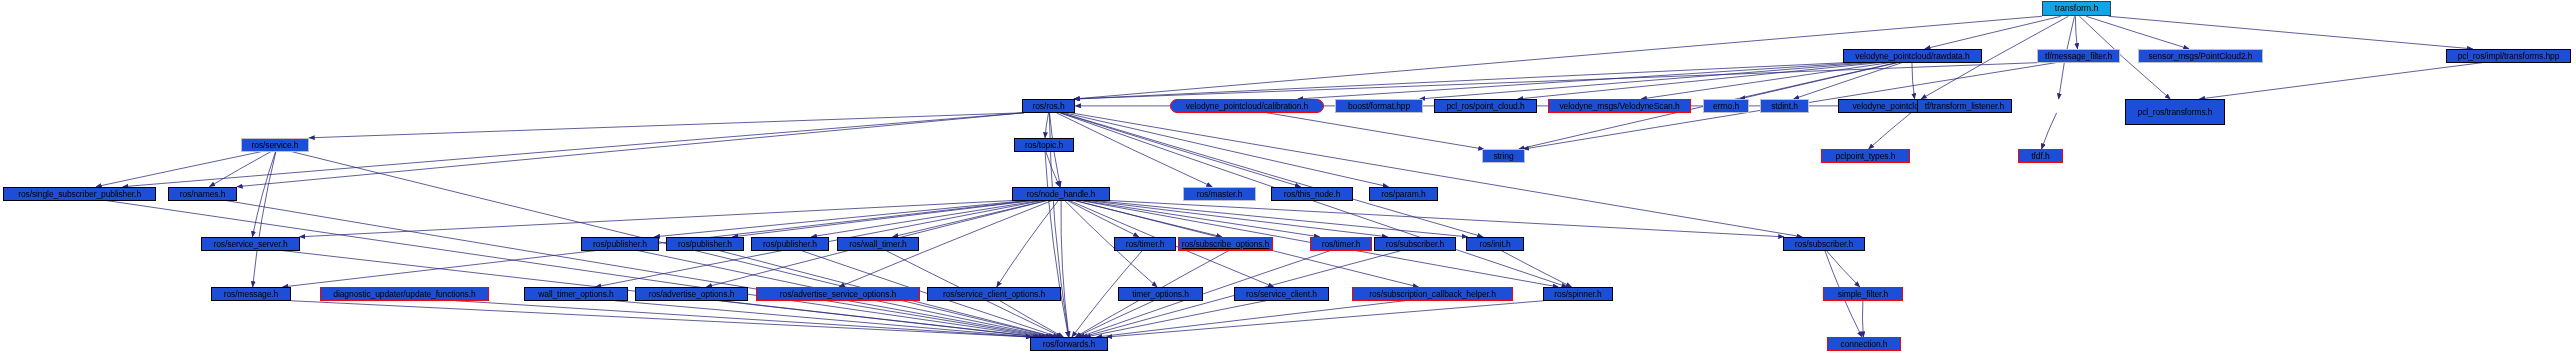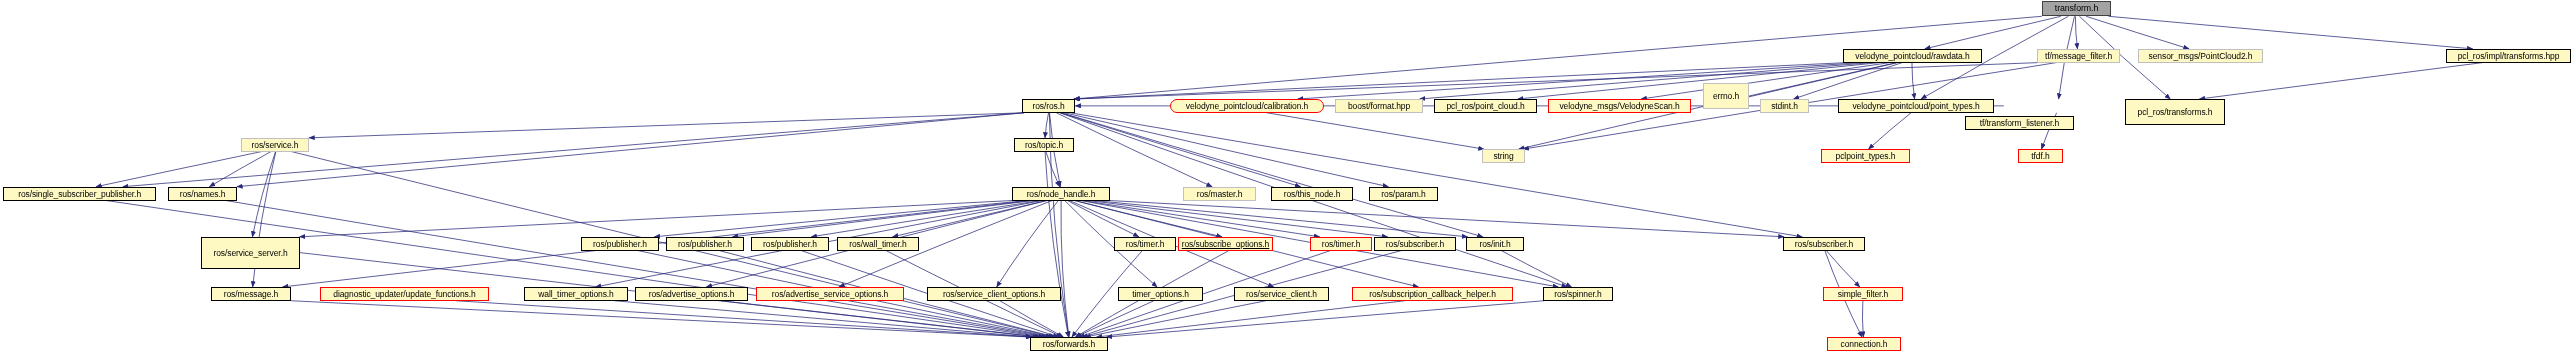--- a/index.html
+++ b/index.html
@@ -16,27 +16,27 @@
   .node{
     position:absolute;
     box-sizing:border-box;
     display:flex;
     align-items:center;
     justify-content:center;
     white-space:nowrap;
     font-size:8.5px;
     line-height:1;
     color:#000000;
-    background:#fef9c3;
+    background:#1d4ed8;
     border:0.6px solid #808080;
     height:14px;
     padding:0 3.1px;
     letter-spacing:-0.1px;
   }
-  .node.root{background:#a3a3a3;border:1.3px solid #404040;font-size:8.8px;}
+  .node.root{background:#0ea5e9;border:1.3px solid #404040;font-size:8.8px;}
   .node.black{border:0.6px solid #000000;}
   .node.red{border:0.6px solid #ff0000;}
   .node.gray{border:0.6px solid #c0c0c0;}
 </style>
 </head>
 <body>
 
 <div id="graph">
   <svg id="edges" xmlns="http://www.w3.org/2000/svg" viewBox="0 0 4107 581" width="2576" height="364">
     <defs>
@@ -140,52 +140,52 @@
       <div class="node root" style="left: 2042px; top: 1.3px; width: 69px; height: 15px;">transform.h</div>
       <div class="node black" style="left: 1843px; top: 49px; width: 139px; height: 14px;">velodyne_pointcloud/rawdata.h</div>
       <div class="node gray" style="left: 2037px; top: 49px; width: 83px; height: 14px;">tf/message_filter.h</div>
       <div class="node gray" style="left: 2138px; top: 49px; width: 125px; height: 14px;">sensor_msgs/PointCloud2.h</div>
       <div class="node black" style="left: 2446px; top: 49px; width: 125px; height: 14px;">pcl_ros/impl/transforms.hpp</div>
       <div class="node black" style="left: 1022px; top: 99px; width: 53px; height: 14px;">ros/ros.h</div>
       <div class="node red" style="left: 1170px; top: 99px; width: 154px; height: 14px; border-radius: 7px;">velodyne_pointcloud/calibration.h</div>
       <div class="node gray" style="left: 1335px; top: 99px; width: 88px; height: 14px;">boost/format.hpp</div>
       <div class="node black" style="left: 1434px; top: 99px; width: 103px; height: 14px;">pcl_ros/point_cloud.h</div>
       <div class="node red" style="left: 1548px; top: 99px; width: 143px; height: 14px;">velodyne_msgs/VelodyneScan.h</div>
-      <div class="node gray" style="left: 1703px; top: 83px; width: 46px; height: 26px;">errno.h</div>
+      <div class="node gray" style="left: 1703px; top: 99px; width: 46px; height: 14px;">errno.h</div>
       <div class="node gray" style="left: 1760px; top: 99px; width: 49px; height: 14px;">stdint.h</div>
       <div class="node black" style="left: 1838px; top: 99px; width: 156px; height: 14px;">velodyne_pointcloud/point_types.h</div>
-      <div class="node black" style="left: 1965px; top: 99px; width: 109px; height: 14px; margin-top: 17px;">tf/transform_listener.h</div>
+      <div class="node black" style="left: 1917px; top: 99px; width: 95px; height: 14px;">tf/transform_listener.h</div>
       <div class="node black" style="left: 2125px; top: 99px; width: 100px; height: 26px;">pcl_ros/transforms.h</div>
       <div class="node gray" style="left: 241px; top: 138px; width: 68px; height: 14px;">ros/service.h</div>
       <div class="node black" style="left: 1014px; top: 138px; width: 60px; height: 14px;">ros/topic.h</div>
       <div class="node gray" style="left: 1482px; top: 149px; width: 43px; height: 14px;">string</div>
       <div class="node red" style="left: 1821px; top: 149px; width: 89px; height: 14px;">pclpoint_types.h</div>
       <div class="node red" style="left: 2018px; top: 149px; width: 45px; height: 14px;">tfdf.h</div>
       <div class="node black" style="left: 3.1px; top: 187px; width: 153px; height: 14px;">ros/single_subscriber_publisher.h</div>
       <div class="node black" style="left: 168px; top: 187px; width: 69px; height: 14px;">ros/names.h</div>
       <div class="node black" style="left: 1012px; top: 187px; width: 98px; height: 14px;">ros/node_handle.h</div>
       <div class="node gray" style="left: 1183px; top: 187px; width: 73px; height: 14px;">ros/master.h</div>
       <div class="node black" style="left: 1271px; top: 187px; width: 82px; height: 14px;">ros/this_node.h</div>
       <div class="node black" style="left: 1369px; top: 187px; width: 69px; height: 14px;">ros/param.h</div>
-      <div class="node black" style="left: 201px; top: 237px; width: 99px; height: 32px; text-align: center;">ros/service_server.h</div>
+      <div class="node black" style="left: 201px; top: 237px; width: 99px; height: 14px; text-align: center;">ros/service_server.h</div>
       <div class="node black" style="left: 581px; top: 237px; width: 78px; height: 14px;">ros/publisher.h</div>
       <div class="node black" style="left: 666px; top: 237px; width: 78px; height: 14px;">ros/publisher.h</div>
       <div class="node black" style="left: 751px; top: 237px; width: 78px; height: 14px;">ros/publisher.h</div>
       <div class="node black" style="left: 837px; top: 237px; width: 82px; height: 14px;">ros/wall_timer.h</div>
       <div class="node black" style="left: 1114px; top: 237px; width: 62px; height: 14px;">ros/timer.h</div>
       <div class="node red" style="left: 1178px; top: 237px; width: 95px; height: 14px; text-decoration: underline;">ros/subscribe_options.h</div>
       <div class="node red" style="left: 1310px; top: 237px; width: 62px; height: 14px;">ros/timer.h</div>
       <div class="node black" style="left: 1374px; top: 237px; width: 82px; height: 14px;">ros/subscriber.h</div>
       <div class="node black" style="left: 1466px; top: 237px; width: 58px; height: 14px;">ros/init.h</div>
       <div class="node black" style="left: 1783px; top: 237px; width: 82px; height: 14px;">ros/subscriber.h</div>
       <div class="node black" style="left: 211px; top: 287px; width: 80px; height: 14px;">ros/message.h</div>
       <div class="node red" style="left: 320px; top: 287px; width: 169px; height: 14px;">diagnostic_updater/update_functions.h</div>
       <div class="node black" style="left: 524px; top: 287px; width: 104px; height: 14px;">wall_timer_options.h</div>
       <div class="node black" style="left: 635px; top: 287px; width: 113px; height: 14px;">ros/advertise_options.h</div>
-      <div class="node red" style="left: 756px; top: 287px; width: 148px; height: 14px;">ros/advertise_service_options.h</div>
+      <div class="node red" style="left: 756px; top: 287px; width: 164px; height: 14px;">ros/advertise_service_options.h</div>
       <div class="node black" style="left: 927px; top: 287px; width: 134px; height: 14px;">ros/service_client_options.h</div>
       <div class="node black" style="left: 1118px; top: 287px; width: 85px; height: 14px;">timer_options.h</div>
       <div class="node black" style="left: 1234px; top: 287px; width: 95px; height: 14px;">ros/service_client.h</div>
       <div class="node red" style="left: 1352px; top: 287px; width: 161px; height: 14px;">ros/subscription_callback_helper.h</div>
       <div class="node black" style="left: 1543px; top: 287px; width: 70px; height: 14px;">ros/spinner.h</div>
       <div class="node red" style="left: 1823px; top: 287px; width: 80px; height: 14px;">simple_filter.h</div>
       <div class="node black" style="left: 1030px; top: 337px; width: 78px; height: 14px;">ros/forwards.h</div>
       <div class="node red" style="left: 1827px; top: 337px; width: 74px; height: 14px;">connection.h</div>
     </div>
 </div>

